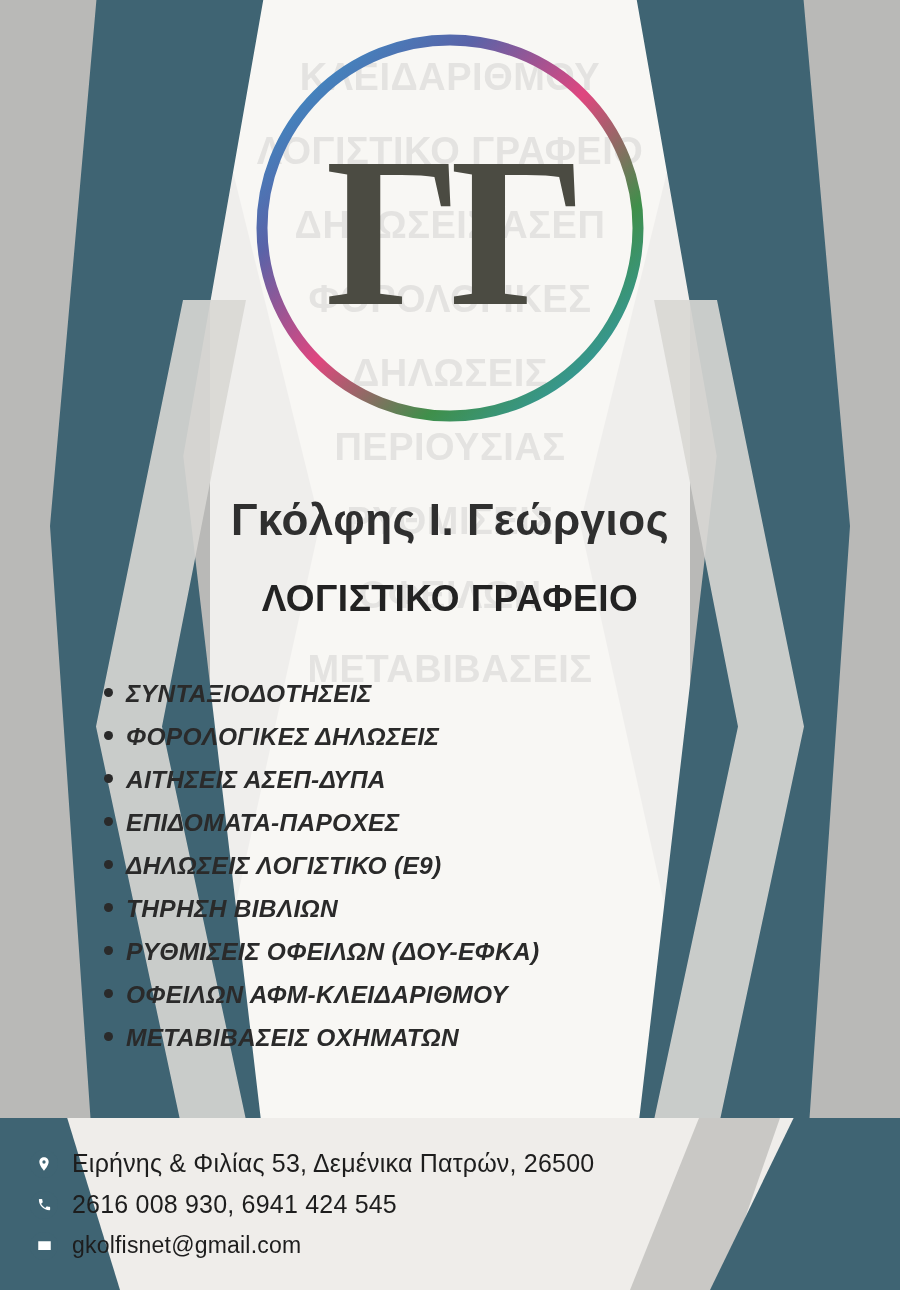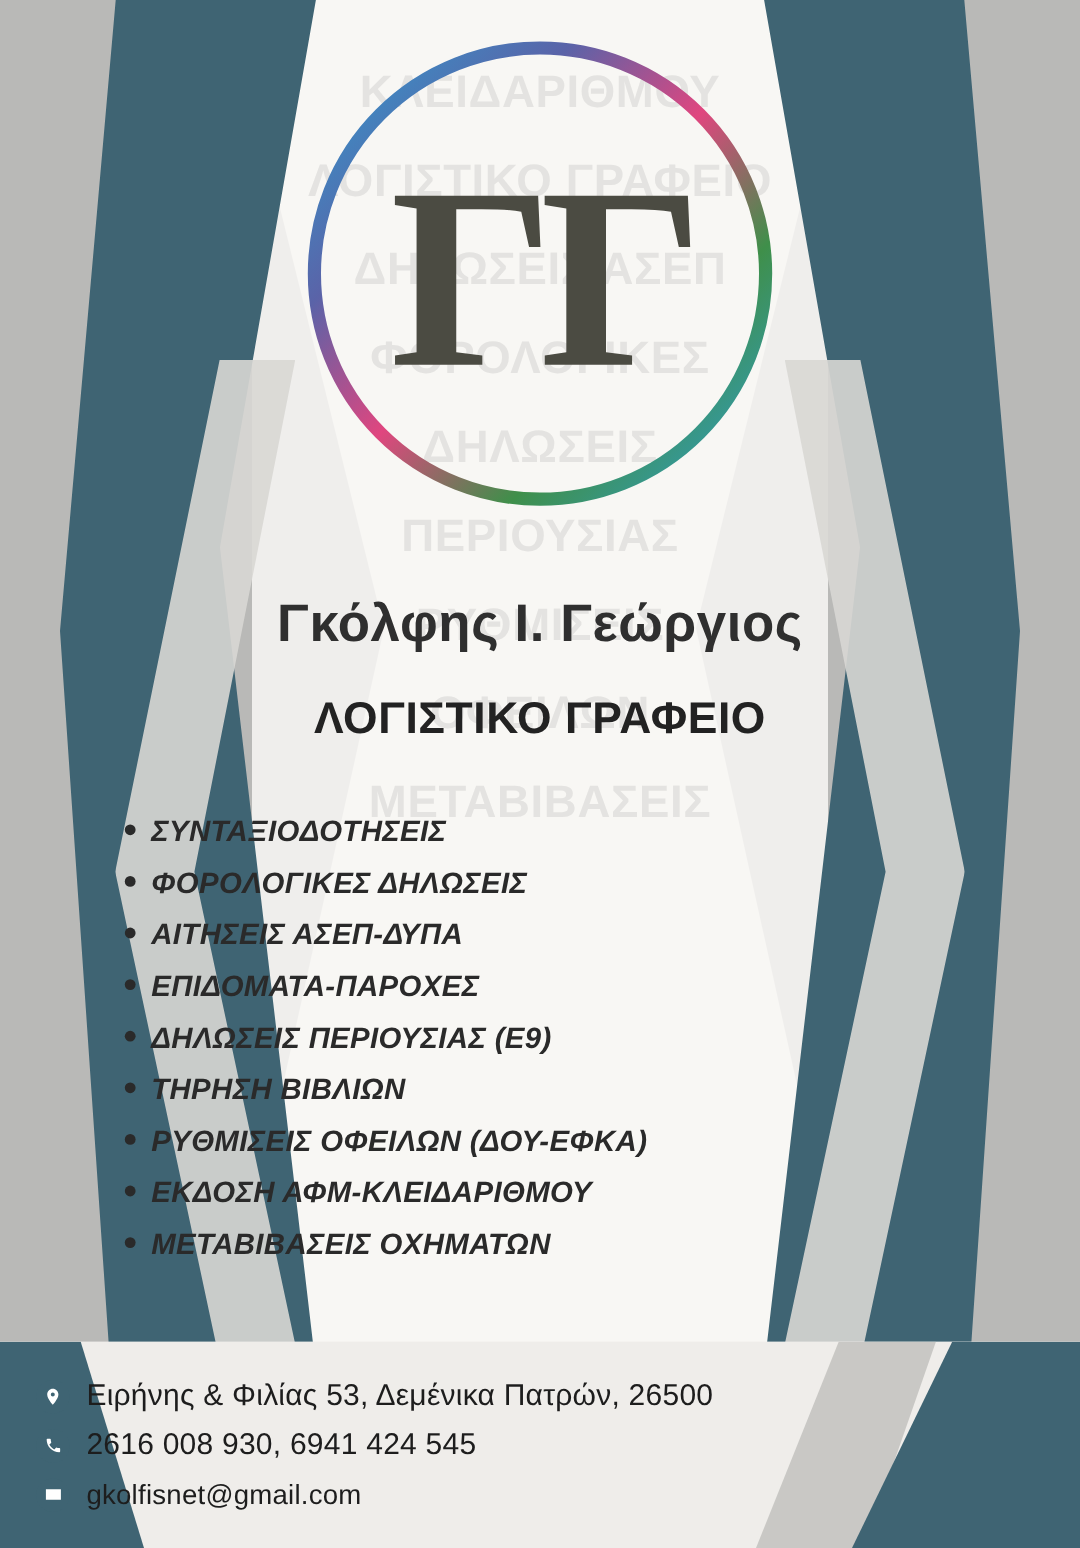--- a/index.html
+++ b/index.html
@@ -278,24 +278,24 @@
     </div>
 
     <div class="name">Γκόλφης Ι. Γεώργιος</div>
     <div class="subtitle">ΛΟΓΙΣΤΙΚΟ ΓΡΑΦΕΙΟ</div>
 
     <ul class="services">
       <li><span class="dot"></span><span>ΣΥΝΤΑΞΙΟΔΟΤΗΣΕΙΣ</span></li>
       <li><span class="dot"></span><span>ΦΟΡΟΛΟΓΙΚΕΣ ΔΗΛΩΣΕΙΣ</span></li>
       <li><span class="dot"></span><span>ΑΙΤΗΣΕΙΣ ΑΣΕΠ-ΔΥΠΑ</span></li>
       <li><span class="dot"></span><span>ΕΠΙΔΟΜΑΤΑ-ΠΑΡΟΧΕΣ</span></li>
-      <li><span class="dot"></span><span>ΔΗΛΩΣΕΙΣ ΠΕΡΙΟΥΣΙΑΣ (Ε9)</span></li>
+      <li><span class="dot"></span><span>ΔΗΛΩΣΕΙΣ ΛΟΓΙΣΤΙΚΟ (Ε9)</span></li>
       <li><span class="dot"></span><span>ΤΗΡΗΣΗ ΒΙΒΛΙΩΝ</span></li>
       <li><span class="dot"></span><span>ΡΥΘΜΙΣΕΙΣ ΟΦΕΙΛΩΝ (ΔΟΥ-ΕΦΚΑ)</span></li>
-      <li><span class="dot"></span><span>ΕΚΔΟΣΗ ΑΦΜ-ΚΛΕΙΔΑΡΙΘΜΟΥ</span></li>
+      <li><span class="dot"></span><span>ΟΦΕΙΛΩΝ ΑΦΜ-ΚΛΕΙΔΑΡΙΘΜΟΥ</span></li>
       <li><span class="dot"></span><span>ΜΕΤΑΒΙΒΑΣΕΙΣ ΟΧΗΜΑΤΩΝ</span></li>
     </ul>
 
     <div class="footer-band">
       <div class="footer-band-teal-l"></div>
       <div class="footer-band-grey-r"></div>
       <div class="footer-band-teal-r"></div>
     </div>
 
     <div class="contact">

